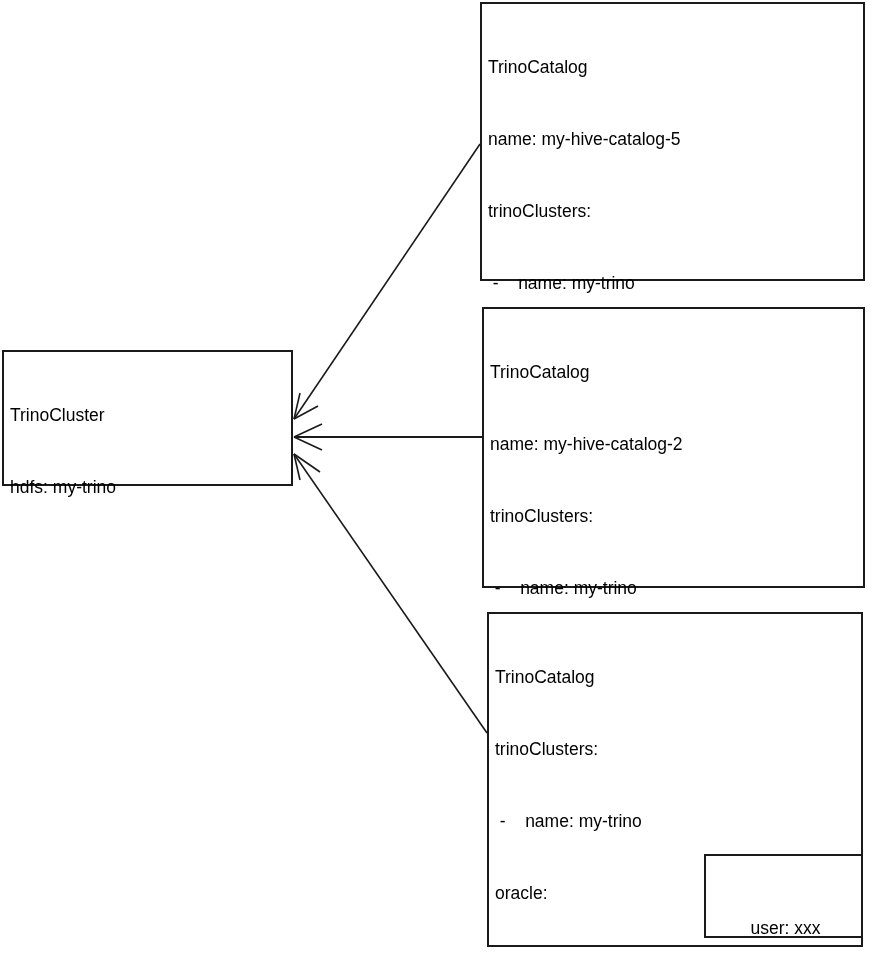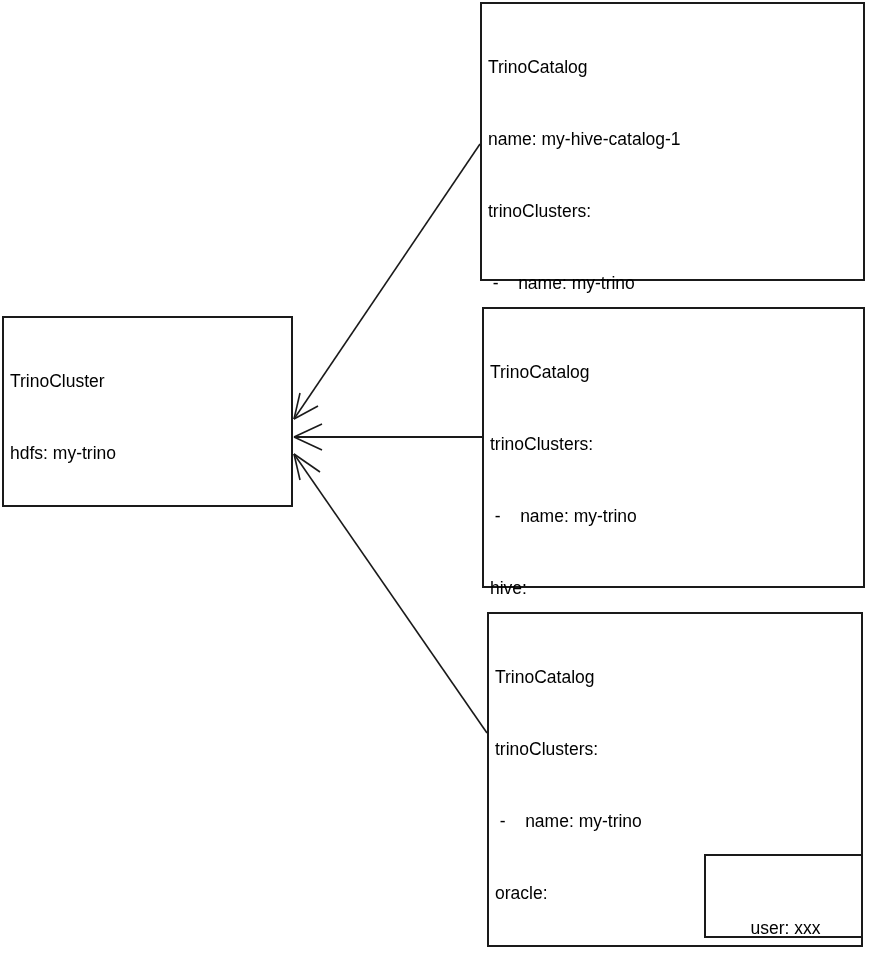--- a/index.html
+++ b/index.html
@@ -30,23 +30,23 @@
     color: #000000;
     white-space: pre;
     letter-spacing: 0px;
   }
   .node-text div {
     white-space: pre;
     height: 24px;
   }
   #trino-cluster {
     left: 2px;
-    top: 316px;
+    top: 350px;
     width: 291px;
-    height: 191px;
+    height: 136px;
   }
   #catalog-hive-1 {
     left: 480px;
     top: 2px;
     width: 385px;
     height: 279px;
   }
   #catalog-hive-2 {
     left: 482px;
     top: 307px;
@@ -119,34 +119,35 @@
   <div class="node" id="trino-cluster">
     <div class="node-text">
       <div>TrinoCluster</div>
       <div>hdfs: my-trino</div>
     </div>
   </div>
 
   <div class="node" id="catalog-hive-1">
     <div class="node-text">
       <div>TrinoCatalog</div>
-      <div>name: my-hive-catalog-1</div>
+      <div>name: my-hive-catalog-5</div>
       <div>trinoClusters:</div>
       <div> -    name: my-trino</div>
       <div>hive:</div>
       <div>   s3: # S3ConnnectionSpec</div>
       <div>      inline:</div>
       <div>         host: minio</div>
       <div>   metastore: # whatever</div>
     </div>
   </div>
 
   <div class="node" id="catalog-hive-2">
     <div class="node-text">
       <div>TrinoCatalog</div>
+      <div>name: my-hive-catalog-2</div>
       <div>trinoClusters:</div>
       <div> -    name: my-trino</div>
       <div>hive:</div>
       <div>   hdfs:</div>
       <div>      # TBD</div>
       <div>   metastore: # whatever</div>
     </div>
   </div>
 
   <div class="node" id="catalog-oracle">

